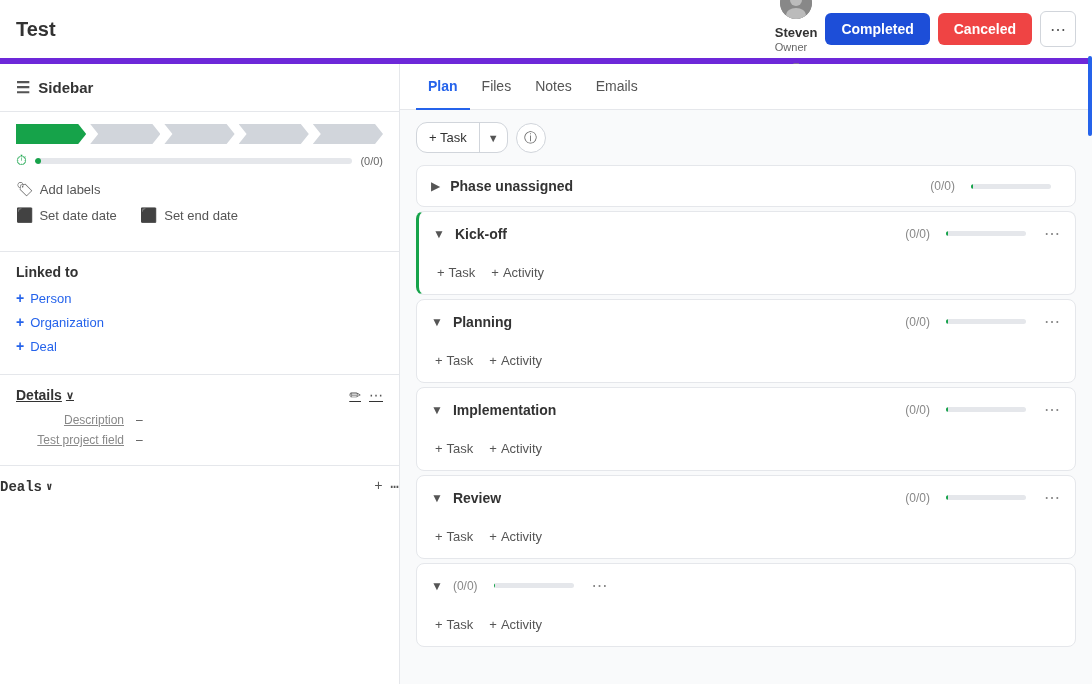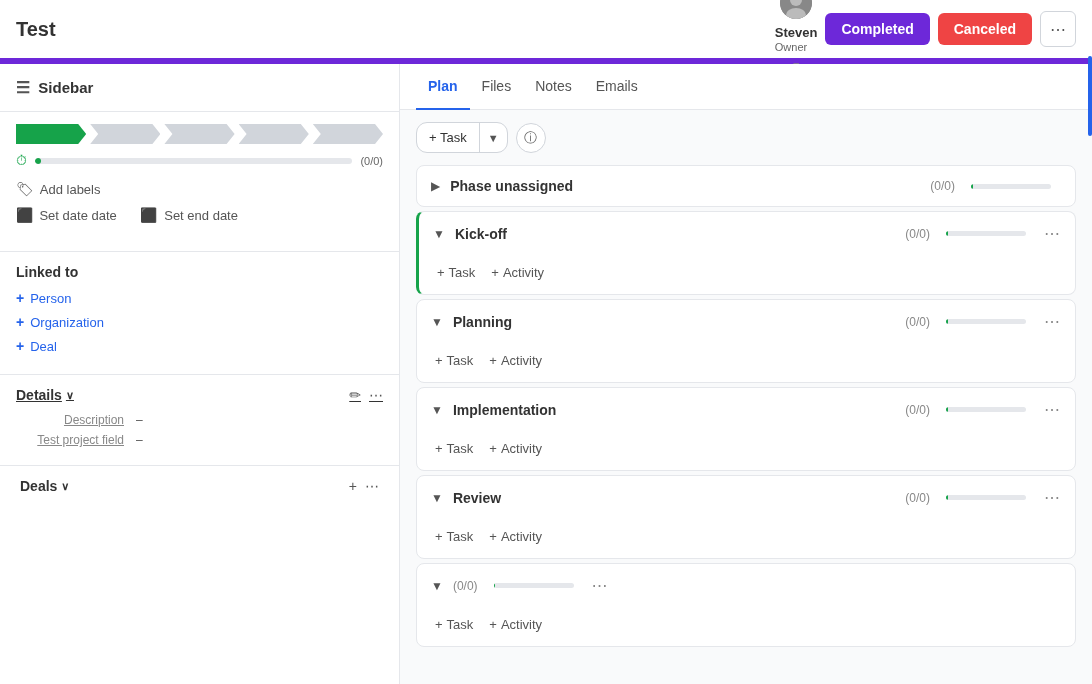--- a/index.html
+++ b/index.html
@@ -17,21 +17,21 @@
       width: 32px; height: 32px; border-radius: 50%; background: #888;
       overflow: hidden; display: flex; align-items: center; justify-content: center;
       color: #fff; font-size: 12px; font-weight: 600;
     }
     .user-info { display: flex; flex-direction: column; line-height: 1.2; }
     .user-name { font-weight: 600; font-size: 13px; }
     .user-role { font-size: 11px; color: #666; }
     .user-section { display: flex; align-items: center; gap: 6px; cursor: pointer; flex-direction: column; }
     .chevron-down { font-size: 10px; color: #888; }
     .btn-completed {
-      background: #6d28d9; color: #fff; border: none; border-radius: 6px;
+      background: #1d4ed8; color: #fff; border: none; border-radius: 6px;
       padding: 8px 16px; font-weight: 600; font-size: 14px; cursor: pointer;
     }
     .btn-canceled {
       background: #ef4444; color: #fff; border: none; border-radius: 6px;
       padding: 8px 16px; font-weight: 600; font-size: 14px; cursor: pointer;
     }
     .btn-more {
       background: #fff; border: 1px solid #d1d5db; border-radius: 6px;
       width: 36px; height: 36px; cursor: pointer; display: flex; align-items: center; justify-content: center;
       font-size: 16px; color: #555;
@@ -100,21 +100,21 @@
     }
     .details-header-left { display: flex; align-items: center; gap: 4px; font-weight: 700; font-size: 14px; cursor: pointer; }
     .details-actions { display: flex; gap: 8px; color: #555; cursor: pointer; }
 
     .detail-row {
       display: flex; align-items: center; margin-bottom: 6px; font-size: 12px;
     }
     .detail-label { width: 120px; color: #888; text-align: right; padding-right: 12px; text-decoration: underline; }
     .detail-value { color: #555; }
 
-    .deals-section { padding: 12px 20px; border-top: 1px solid #e5e7eb; }
+    .deals-section { padding: 12px 0; border-top: 1px solid #e5e7eb; font-family: Liberation Mono, monospace; }
     .deals-header {
       display: flex; align-items: center; justify-content: space-between;
     }
     .deals-header-left { display: flex; align-items: center; gap: 4px; font-weight: 700; font-size: 14px; cursor: pointer; }
     .deals-actions { display: flex; gap: 8px; color: #555; cursor: pointer; }
 
     
     .main { flex: 1; overflow-y: auto; background: #f9fafb; }
 
     

